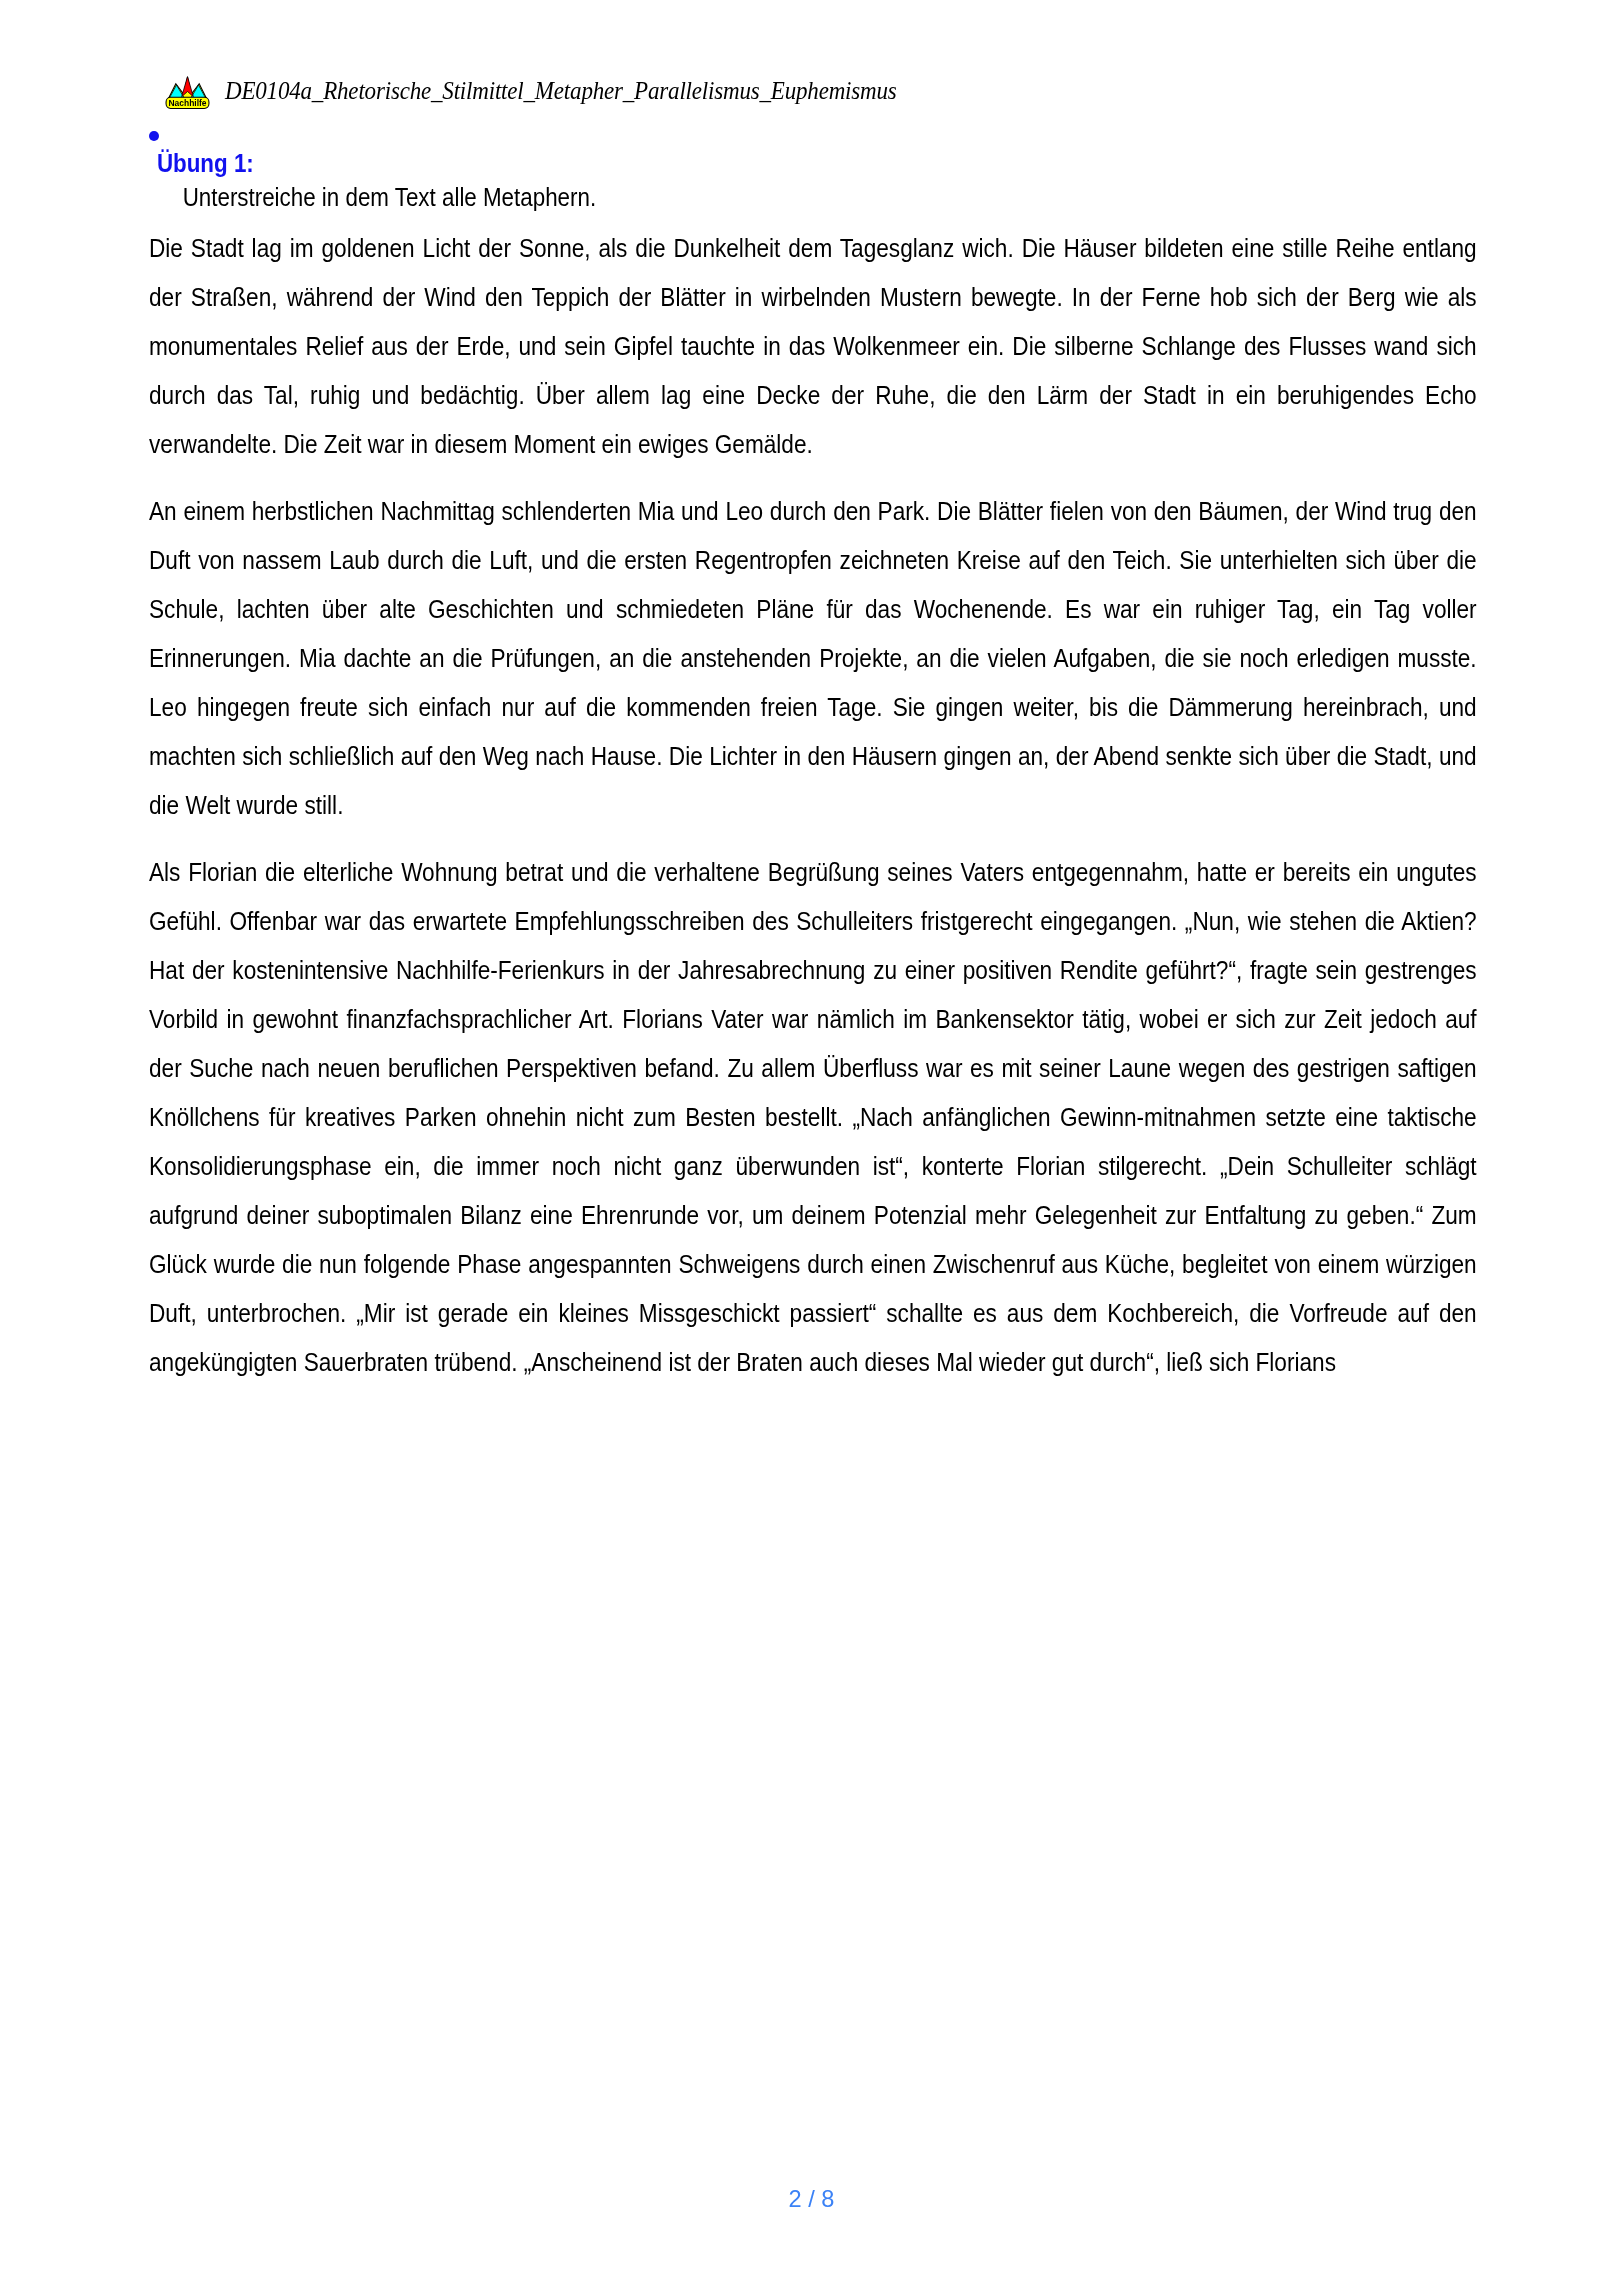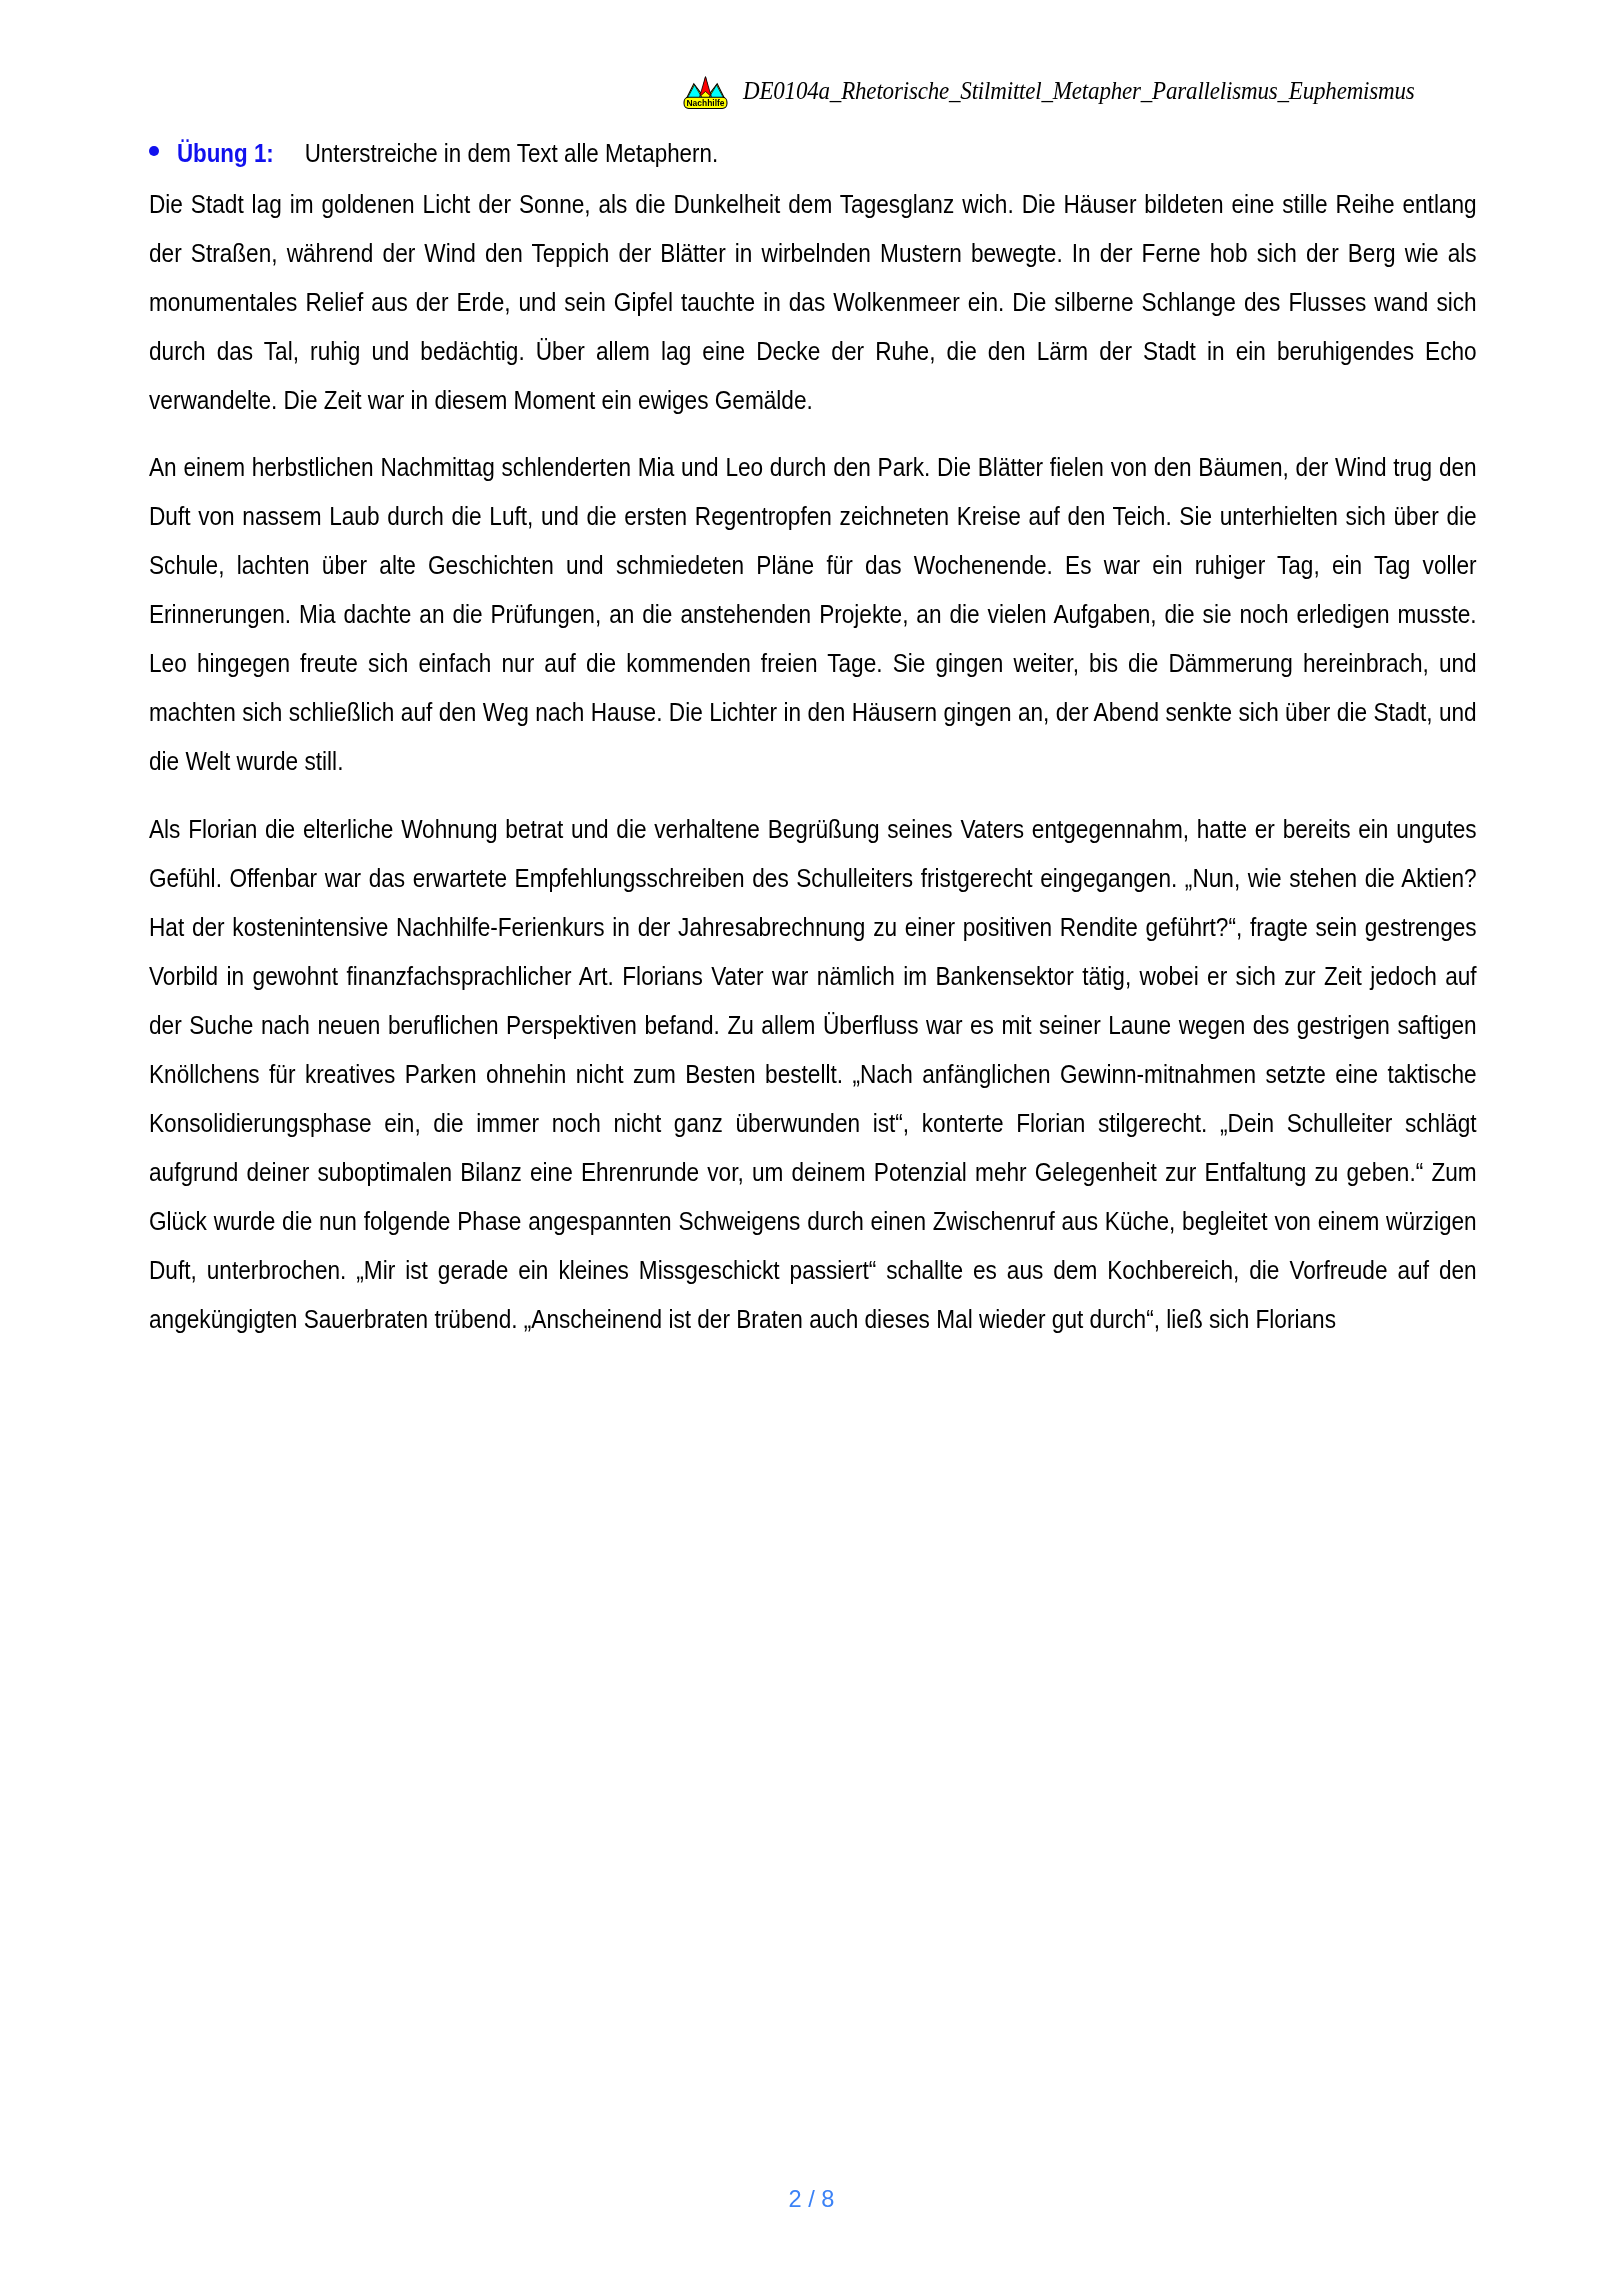--- a/index.html
+++ b/index.html
@@ -27,21 +27,20 @@
 
   
   .header {
     position: absolute;
     top: 65px;
     left: 164px;
     width: 1309px;
     height: 52px;
     display: flex;
     align-items: center;
-    justify-content: flex-end;
   }
   .logo {
     position: relative;
     width: 47px;
     height: 39px;
     flex: 0 0 auto;
     margin-right: 14.4px;
   }
   .logo svg { display: block; }
 
@@ -66,20 +65,21 @@
 
   .exercise-heading {
     display: flex;
     align-items: baseline;
     margin: 0 0 9.2px 0;
     padding: 0;
     font-size: 26px;
     line-height: 1.3;
     font-stretch: condensed;
     font-family: "Liberation Sans Narrow", "Liberation Sans", sans-serif;
+    flex-direction: column;
   }
   .bullet-dot {
     display: inline-block;
     width: 9.8px;
     height: 9.8px;
     border-radius: 50%;
     background: #1111ee;
     margin-right: 10.5px;
     flex: 0 0 auto;
     position: relative;

